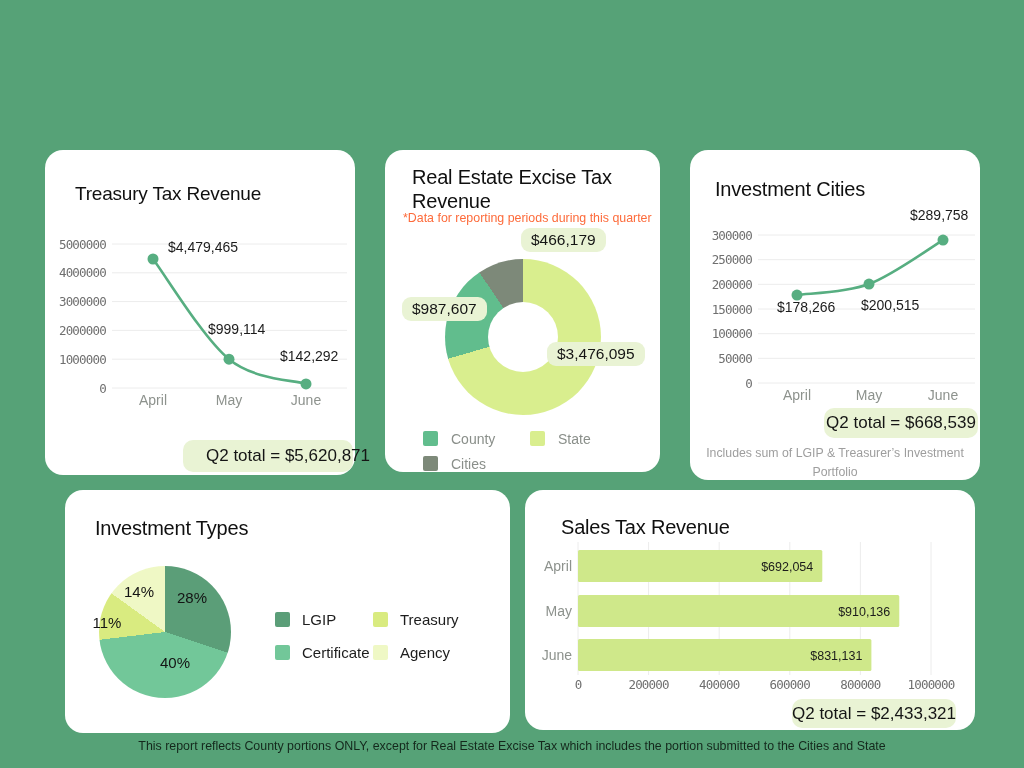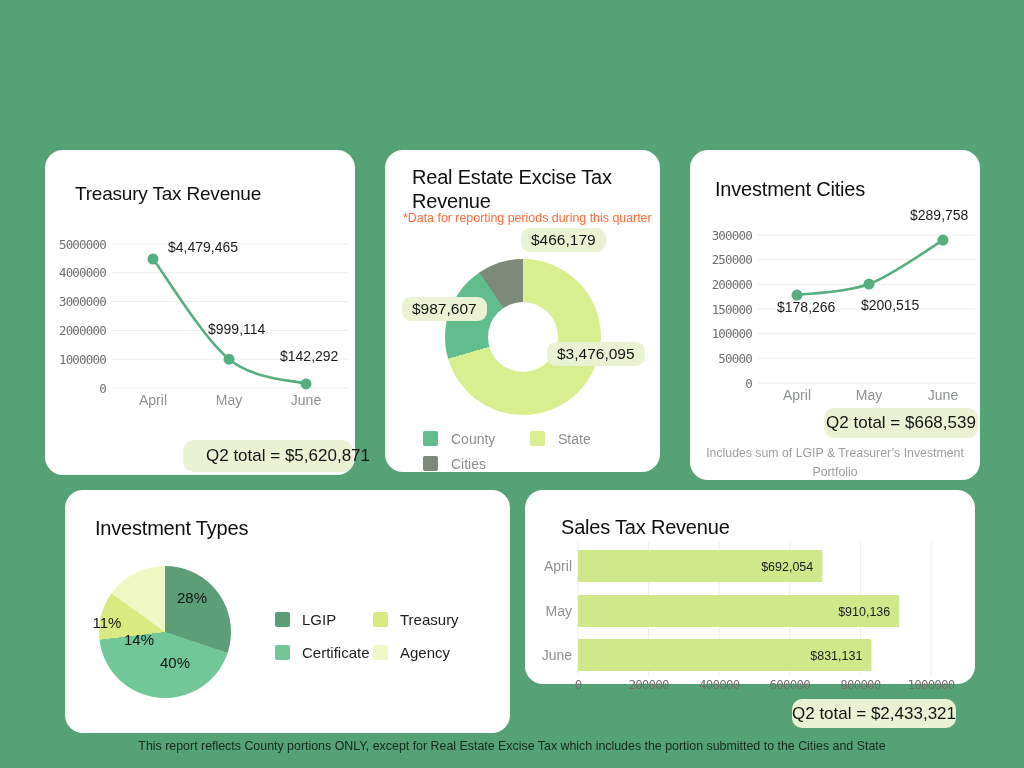--- a/index.html
+++ b/index.html
@@ -20,21 +20,21 @@
   .period {
     position:absolute; right:60px; top:50%; transform:translateY(-50%);
     font-size:19px; font-weight:500; color:#111; white-space:nowrap;
   }
 
   
   #card-property { left:45px;  top:150px; width:310px; height:325px; }
   #card-excise   { left:385px; top:150px; width:275px; height:322px; }
   #card-invrev   { left:690px; top:150px; width:290px; height:330px; }
   #card-types    { left:65px;  top:490px; width:445px; height:243px; }
-  #card-sales    { left:525px; top:490px; width:450px; height:194px; }
+  #card-sales    { left:525px; top:490px; width:450px; height:240px; }
 
   .card-title { position:absolute; font-size:19px; font-weight:500; color:#101010; letter-spacing:-0.2px; }
   #card-property .card-title { left:30px; top:33px; }
   #card-excise .card-title   { left:27px; top:16px; width:235px; font-size:20px; line-height:1.18; }
   #card-invrev .card-title   { left:25px; top:28px; font-size:20px; }
   #card-types .card-title    { left:30px; top:27px; font-size:20px; }
   #card-sales .card-title    { left:36px; top:26px; font-size:20px; }
 
   .chart-svg { position:absolute; left:0; top:0; }
   svg text.tick { font-family:"DejaVu Sans Mono", monospace; font-size:12.5px; fill:#6f6f6f; letter-spacing:-0.8px; }
@@ -181,21 +181,21 @@
     <div class="total-badge">Q2 total = $668,539</div>
     <div class="invrev-note">Includes sum of LGIP &amp; Treasurer’s Investment Portfolio</div>
   </div>
 
   <div class="card" id="card-types">
     <div class="card-title">Investment Types</div>
     <div class="pie" id="pie" style="background: conic-gradient(rgb(91, 158, 120) 0deg, rgb(91, 158, 120) 108.387deg, rgb(114, 199, 153) 108.387deg, rgb(114, 199, 153) 263.226deg, rgb(217, 235, 128) 263.226deg, rgb(217, 235, 128) 305.806deg, rgb(239, 248, 197) 305.806deg, rgb(239, 248, 197) 360deg);"></div>
     <div class="pct" style="left: 127px; top: 107px;">28%</div>
     <div class="pct" style="left: 110px; top: 172px;">40%</div>
     <div class="pct" style="left: 42px; top: 132px;">11%</div>
-    <div class="pct" style="left: 74px; top: 101px; margin-top: 48px;">14%</div>
+    <div class="pct" style="left: 74px; top: 101px;">14%</div>
     <div class="tleg" id="tleg-0">
       <div class="sq" style="background: rgb(91, 158, 120);"></div>
       <div class="lbl">LGIP</div>
     </div>
     <div class="tleg" id="tleg-1">
       <div class="sq" style="background: rgb(217, 235, 128);"></div>
       <div class="lbl">Treasury</div>
     </div>
     <div class="tleg" id="tleg-2">
       <div class="sq" style="background: rgb(114, 199, 153);"></div>

